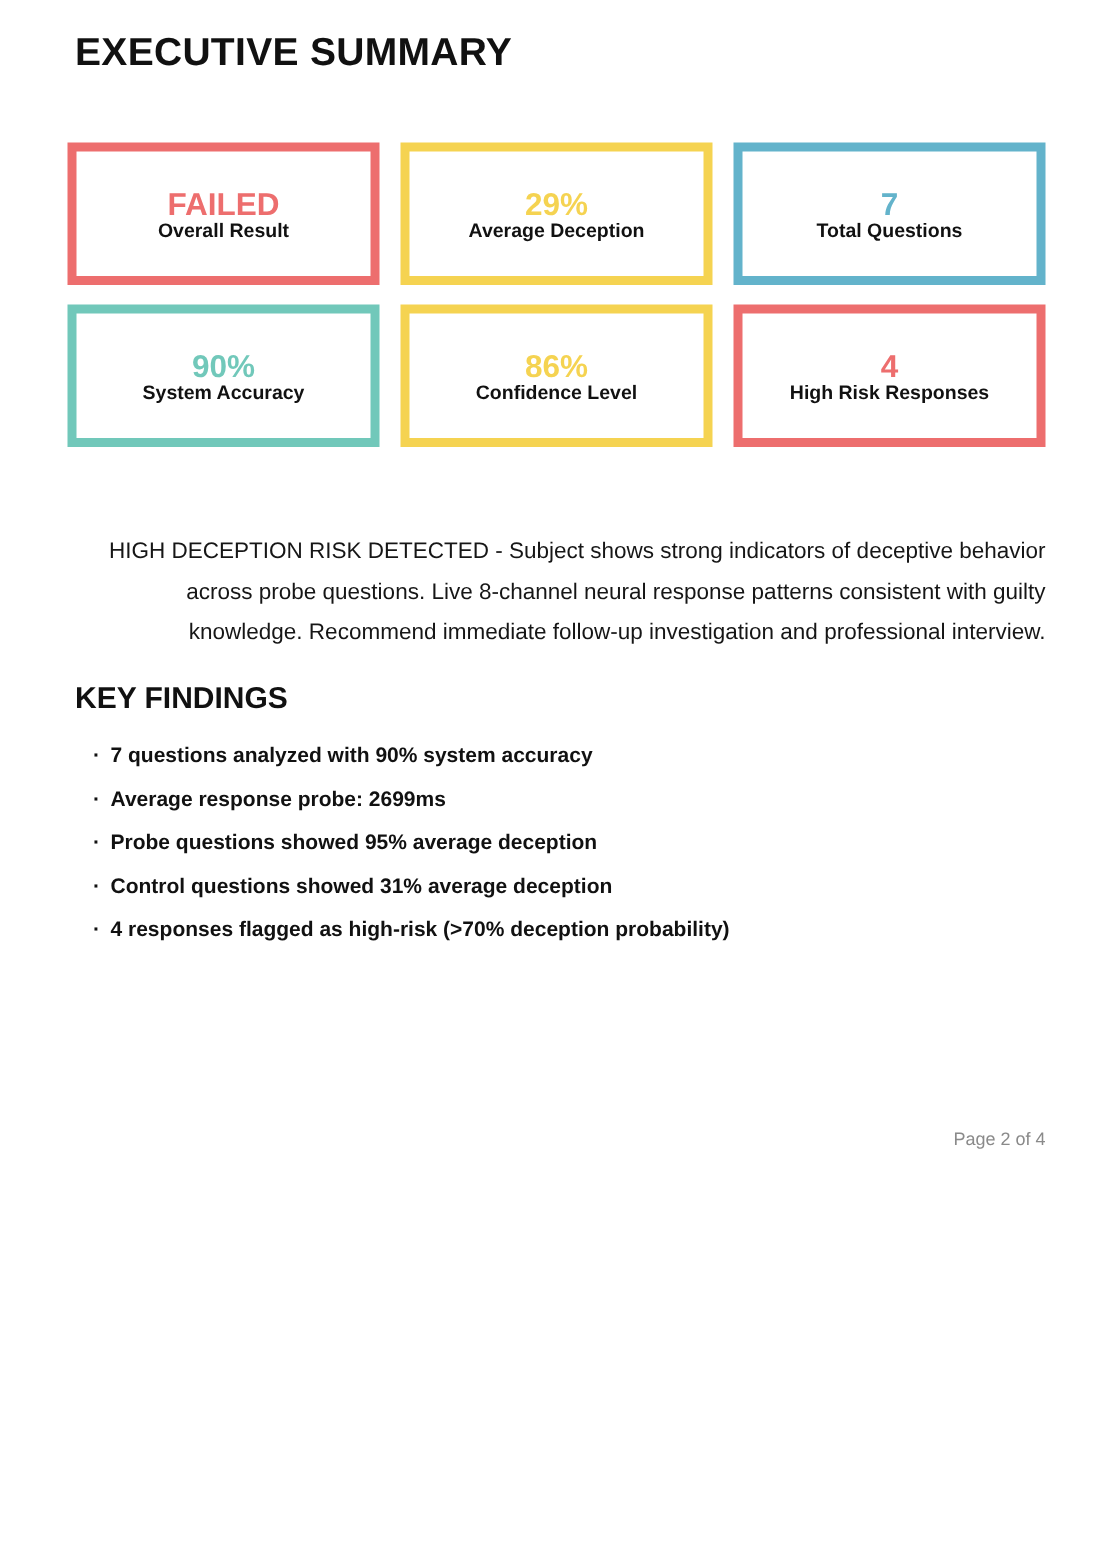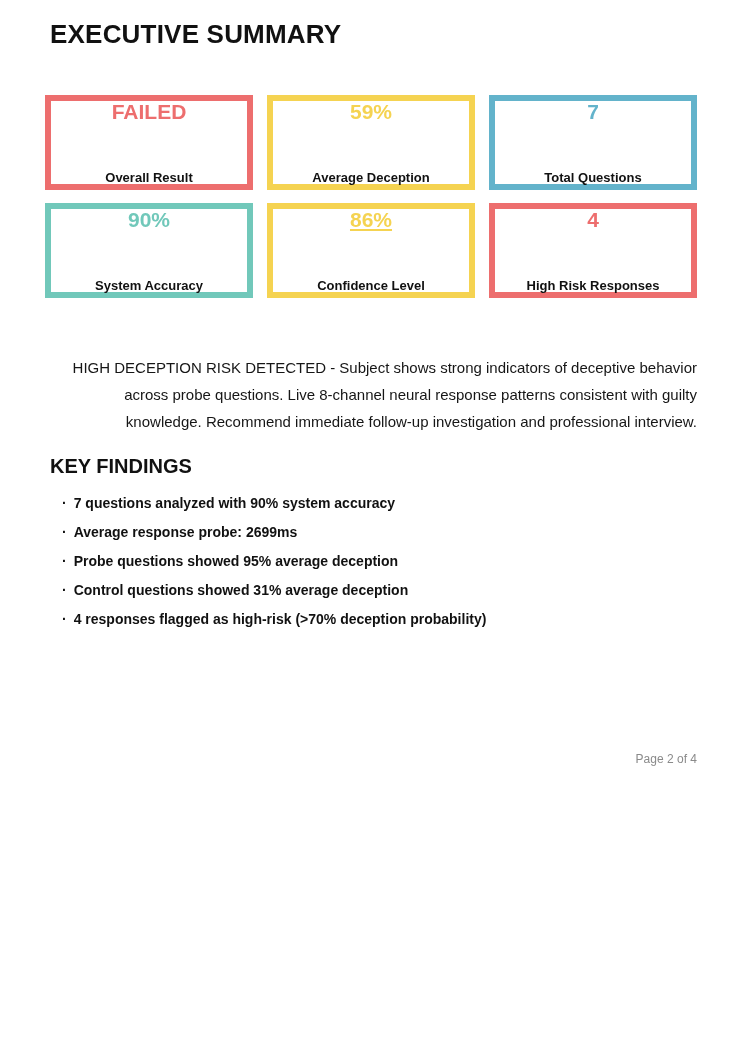--- a/index.html
+++ b/index.html
@@ -30,21 +30,21 @@
     column-gap: 14px;
     row-gap: 13px;
   }
   .metric-card {
     border: 6px solid #ccc;
     background: #ffffff;
     height: 95px;
     display: flex;
     flex-direction: column;
     align-items: center;
-    justify-content: space-between;
+    justify-content: center;
   }
   .metric-value {
     font-size: 21px;
     font-weight: bold;
     line-height: 1;
   }
   .metric-label {
     font-size: 13px;
     font-weight: bold;
     color: #111111;
@@ -107,33 +107,33 @@
   <div class="content">
 
     <h1 class="page-title">EXECUTIVE SUMMARY</h1>
 
     <div class="cards-grid">
         <div class="metric-card" style="border-color: rgb(237, 110, 110);">
           <div class="metric-value" style="color: rgb(237, 110, 110);">FAILED</div>
           <div class="metric-label">Overall Result</div>
         </div>
         <div class="metric-card" style="border-color: rgb(245, 211, 81);">
-          <div class="metric-value" style="color: rgb(245, 211, 81);">59%</div>
+          <div class="metric-value" style="color: rgb(245, 211, 81);">29%</div>
           <div class="metric-label">Average Deception</div>
         </div>
         <div class="metric-card" style="border-color: rgb(99, 179, 203);">
           <div class="metric-value" style="color: rgb(99, 179, 203);">7</div>
           <div class="metric-label">Total Questions</div>
         </div>
         <div class="metric-card" style="border-color: rgb(113, 200, 186);">
           <div class="metric-value" style="color: rgb(113, 200, 186);">90%</div>
           <div class="metric-label">System Accuracy</div>
         </div>
         <div class="metric-card" style="border-color: rgb(245, 211, 81);">
-          <div class="metric-value" style="color: rgb(245, 211, 81); text-decoration: underline;">86%</div>
+          <div class="metric-value" style="color: rgb(245, 211, 81);">86%</div>
           <div class="metric-label">Confidence Level</div>
         </div>
         <div class="metric-card" style="border-color: rgb(237, 110, 110);">
           <div class="metric-value" style="color: rgb(237, 110, 110);">4</div>
           <div class="metric-label">High Risk Responses</div>
         </div>
       </div>
 
     <div class="section-assessment">
       <p class="assessment-body">HIGH DECEPTION RISK DETECTED - Subject shows strong indicators of deceptive behavior across probe questions. Live 8-channel neural response patterns consistent with guilty knowledge. Recommend immediate follow-up investigation and professional interview.</p>

